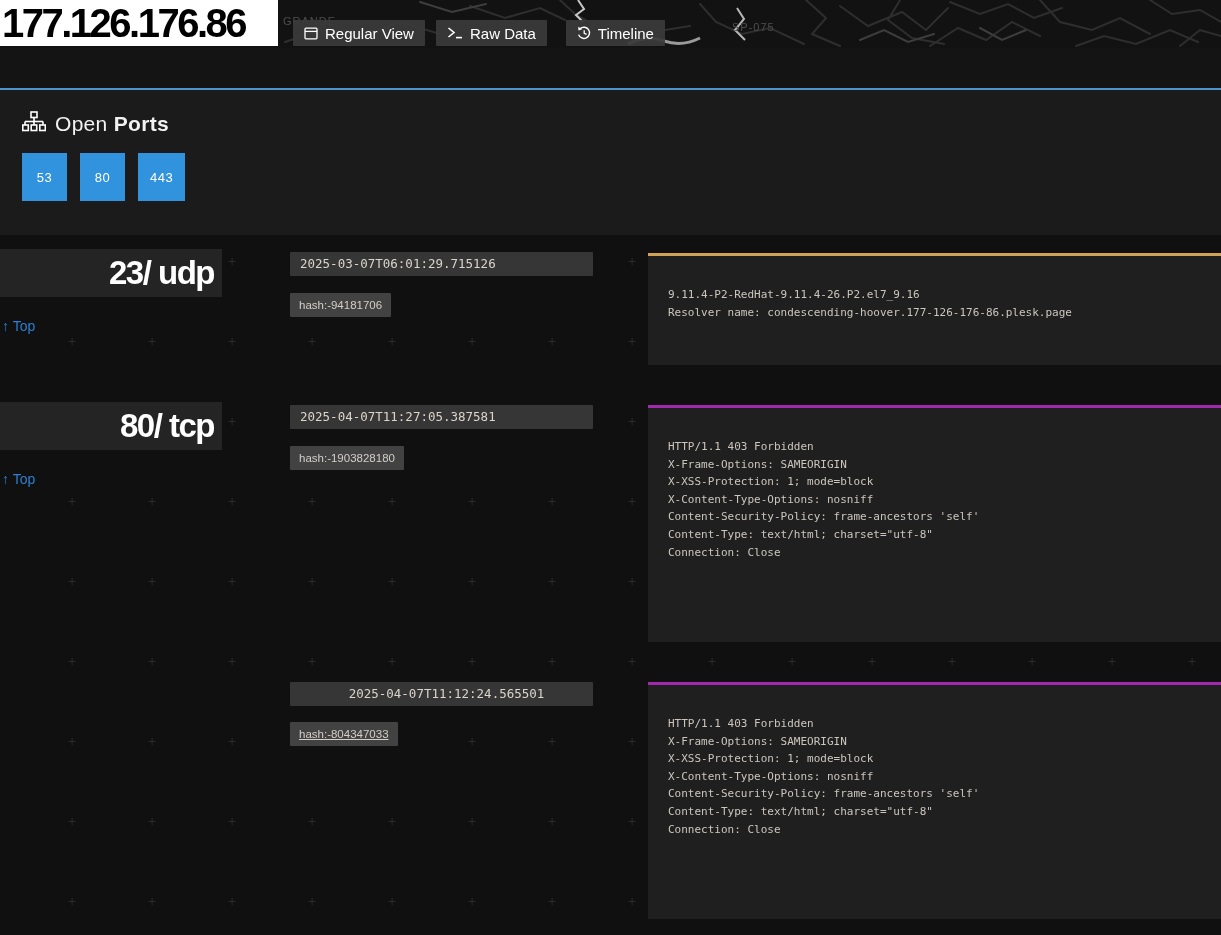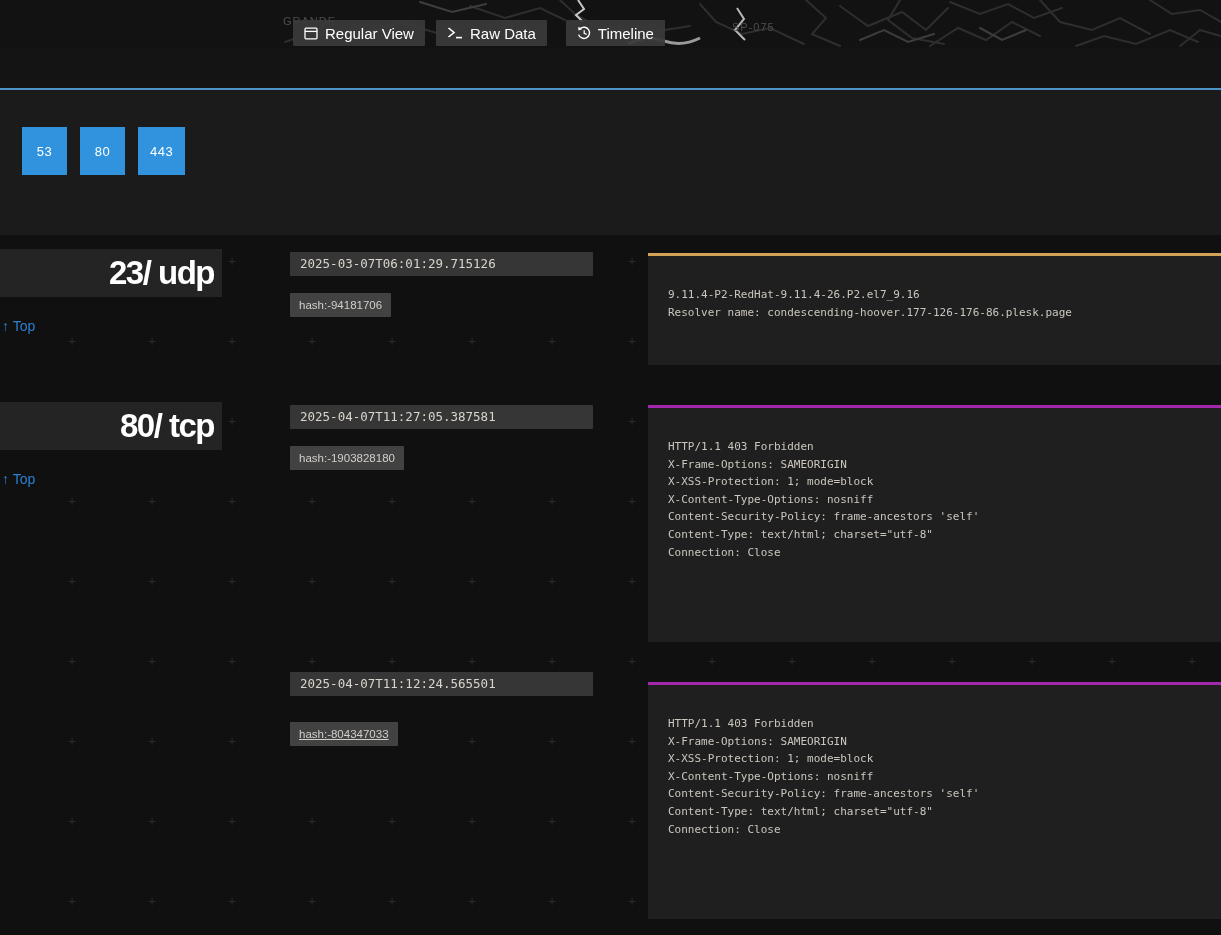--- a/index.html
+++ b/index.html
@@ -97,21 +97,21 @@
   .entry-1 .hash-chip { top:58px; }
   .entry-1 .top-link  { top:83px; }
   .entry-1 .panel     { top:18px;  height:112px; }
 
   .entry-2 .port-head { top:167px; }
   .entry-2 .ts-chip   { top:170px; }
   .entry-2 .hash-chip { top:211px; }
   .entry-2 .top-link  { top:236px; }
   .entry-2 .panel     { top:170px; height:237px; }
 
-  .entry-3 .ts-chip   { top:437px; }
+  .entry-3 .ts-chip   { top:447px;text-align:center; }
   .entry-3 .hash-chip { top:487px;text-decoration:underline; }
   .entry-3 .panel     { top:447px; height:237px; }
 </style>
 </head>
 <body>
 
 <div class="page">
 
   <div class="header">
     <div class="map-strip">
@@ -137,20 +137,23 @@
           <path d="M420 2 L452 12 L486 4"></path>
         </g>
         <path d="M578 0 L584 9 L576 15 L583 22" stroke="#c9c9c9" stroke-width="2" fill="none"></path>
         <path d="M737 8 L744 19 L735 30 L745 40" stroke="#b7b7b7" stroke-width="2" fill="none"></path>
         <path d="M628 44 Q646 35 664 41 T700 38" stroke="#9a9a9a" stroke-width="3" fill="none"></path>
         <text class="map-label" x="283" y="25">GRANDE</text>
         <text class="map-label" x="732" y="31" fill="#5c5c5c">SP-075</text>
       </svg>
     </div>
 
+    <div class="ip-box">
+      <h1>177.126.176.86</h1>
+    </div>
 
     <nav class="view-buttons">
       <button class="view-btn">
         <span>
           <svg width="14" height="13" viewBox="0 0 14 13">
               <g stroke="#fff" stroke-width="1.3" fill="none">
                 <rect x="1" y="1.2" width="12" height="10.6" rx="1"></rect>
                 <line x1="1" y1="4.4" x2="13" y2="4.4"></line>
               </g>
             </svg>
@@ -177,20 +180,38 @@
           </svg>
         </span>
         <span>Timeline</span>
       </button>
     </nav>
   </div>
 
   <div class="blue-rule"></div>
 
   <section class="open-ports">
+    <h2>
+      <span>
+        <svg width="24" height="21" viewBox="0 0 24 21">
+            <g stroke="#fff" stroke-width="1.6" fill="none">
+          <rect x="9" y="1" width="6" height="5.5"></rect>
+          <line x1="12" y1="6.5" x2="12" y2="10.5"></line>
+          <line x1="3" y1="10.5" x2="21" y2="10.5"></line>
+          <line x1="3" y1="10.5" x2="3" y2="14"></line>
+          <line x1="12" y1="10.5" x2="12" y2="14"></line>
+          <line x1="21" y1="10.5" x2="21" y2="14"></line>
+          <rect x="0.8" y="14" width="5.5" height="5.5"></rect>
+          <rect x="9.2" y="14" width="5.5" height="5.5"></rect>
+          <rect x="17.8" y="14" width="5.5" height="5.5"></rect>
+        </g>
+          </svg>
+      </span>
+      <span><span>Open</span> <b>Ports</b></span>
+    </h2>
     <div class="chips">
       <a class="port-chip">53</a>
       <a class="port-chip">80</a>
       <a class="port-chip">443</a>
     </div>
   </section>
 
   <section class="timeline">
     <div class="plus-layer">
         <span class="plus" style="left: 72px; top: 26px;">+</span>

